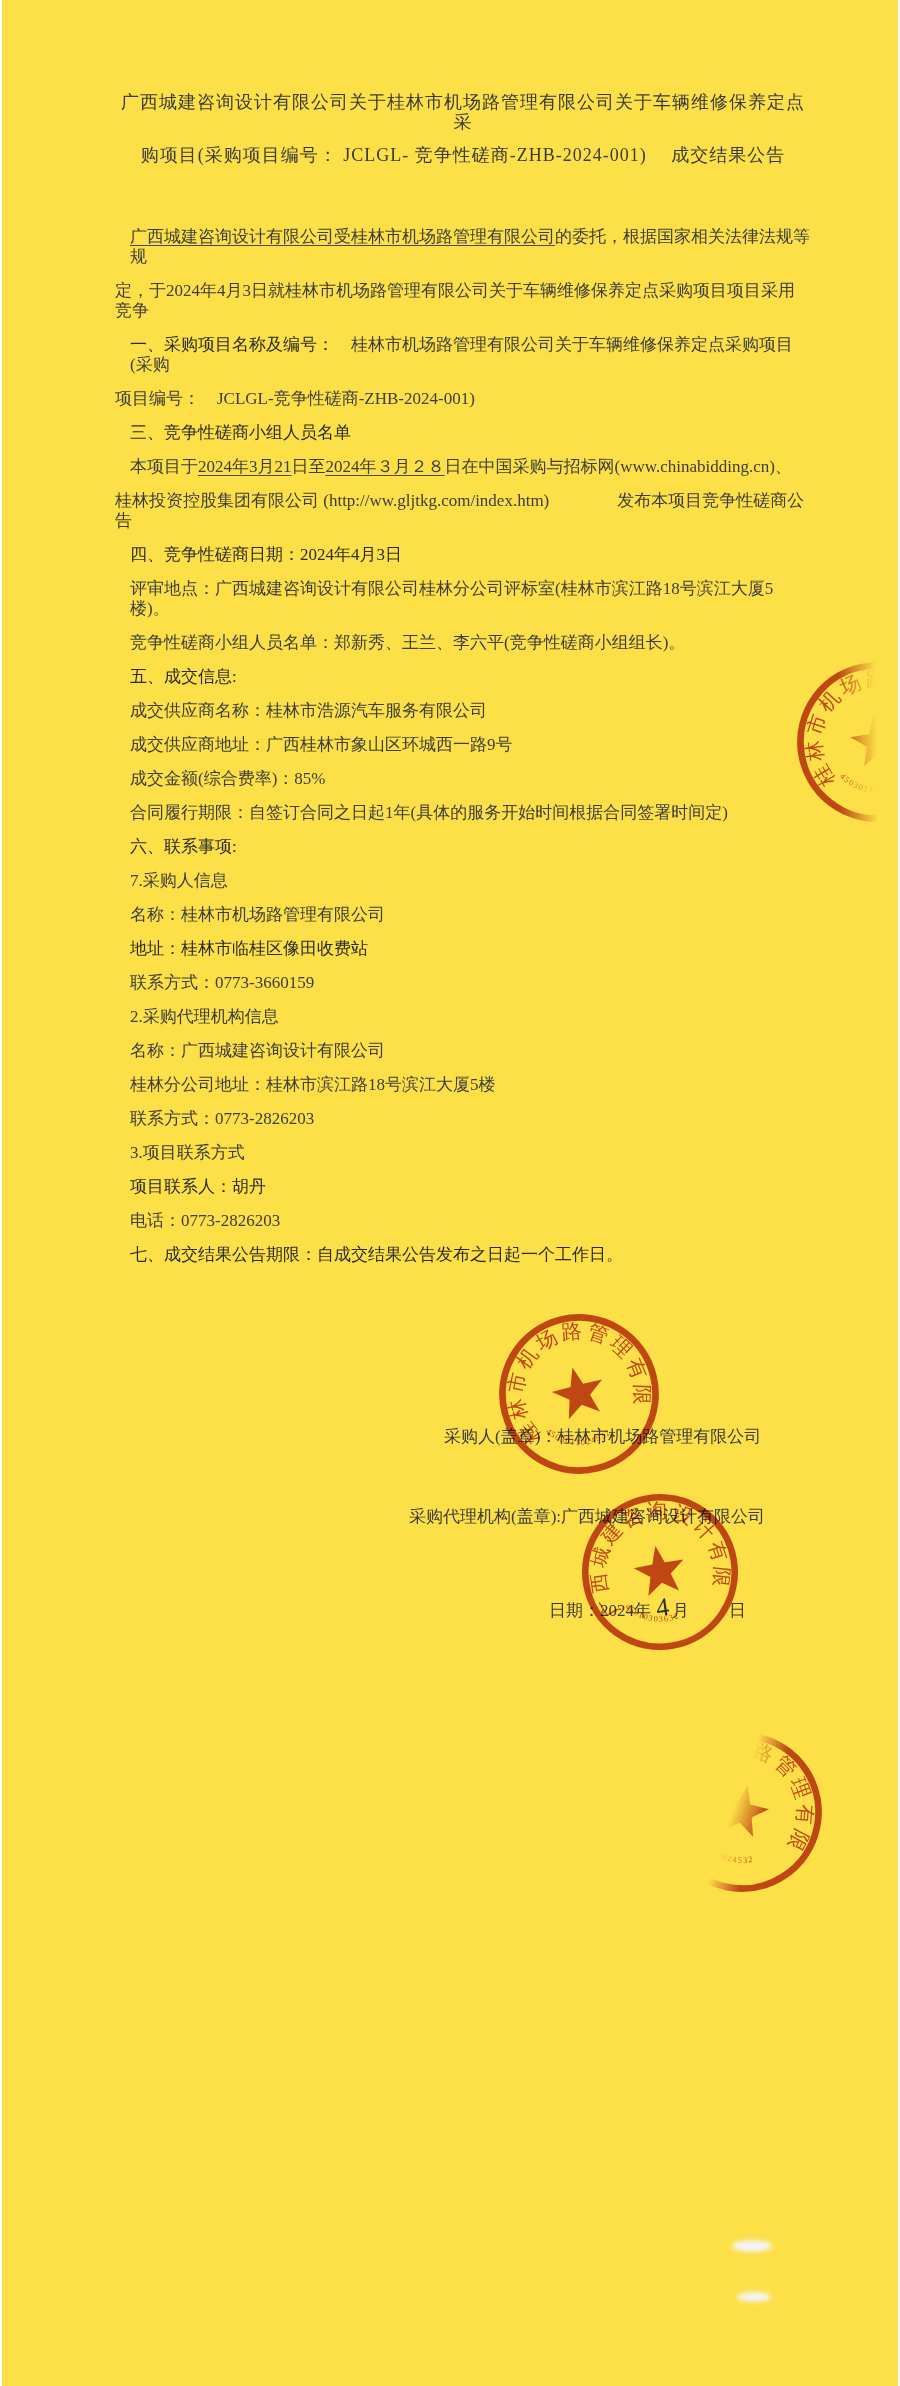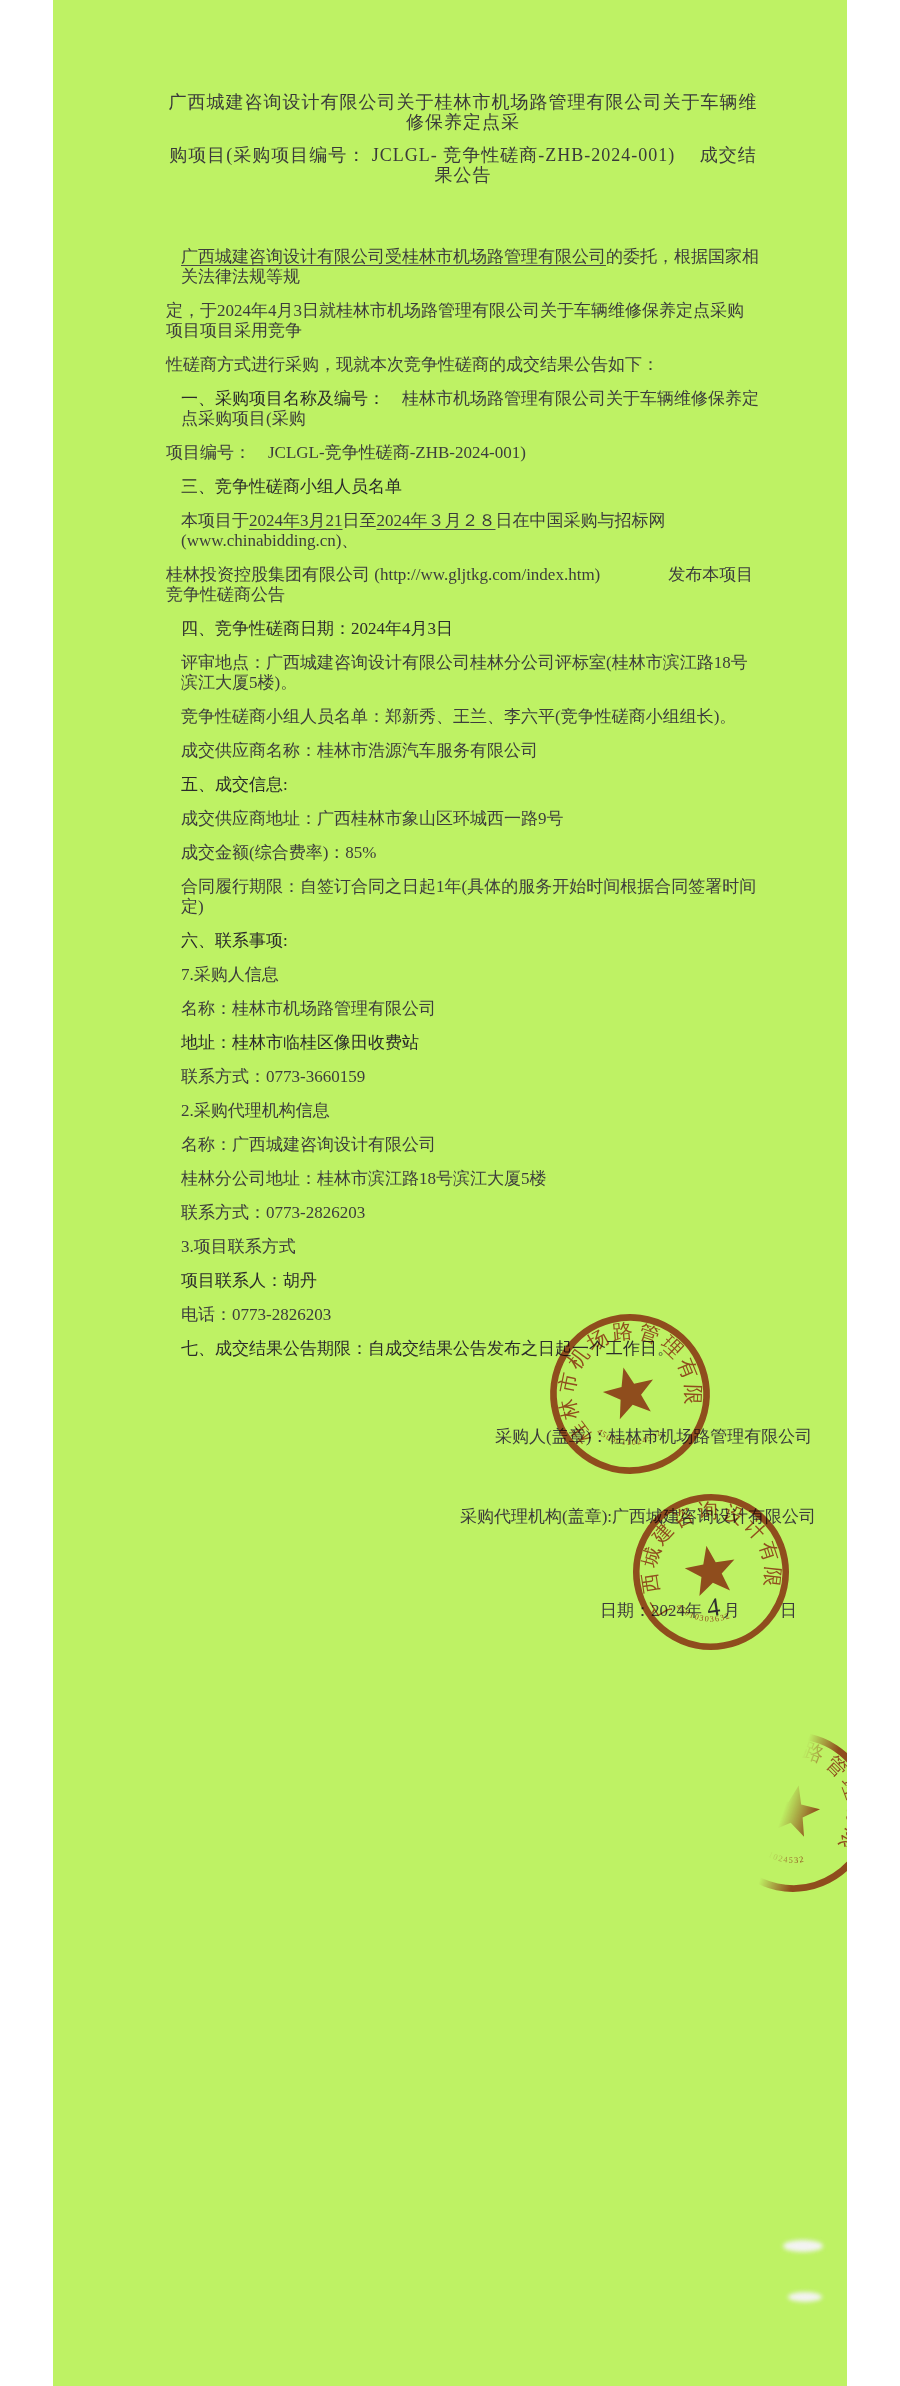--- a/index.html
+++ b/index.html
@@ -1,18 +1,18 @@
 <!DOCTYPE html>
 <html><head>
 <meta charset="utf-8">
 <style>
   html,body{margin:0;padding:0;background:#ffffff;}
   .page{
-    position:relative;width:794px;height:2386px;margin:0 auto;
-    background:#bef264;overflow:hidden;
+    position:relative;width:896px;height:2386px;margin:0 auto;
+    background:#fde047;overflow:hidden;
     font-family:"Liberation Serif","DejaVu Serif",serif;color:#3d3d3d;
   }
   .doc{position:absolute;left:0;top:0;width:100%;box-sizing:border-box;
        padding:92px 87px 0 113px;}
   .title{margin:0 0 13px;text-align:center;font-size:18px;letter-spacing:1px;
          line-height:20px;color:#3a3a3a;}
   .title.t2{margin-bottom:0;}
   .ln{margin:0 0 14px;line-height:20px;font-size:17px;}
   .first{margin-top:62px;}
   .ind{padding-left:15px;}
@@ -42,36 +42,35 @@
 <body>
 
 <div class="page">
 
   <div class="doc">
     <p class="title">广西城建咨询设计有限公司关于桂林市机场路管理有限公司关于车辆维修保养定点采</p>
     <p class="title t2">购项目(采购项目编号： JCLGL- 竞争性磋商-ZHB-2024-001)　 成交结果公告</p>
 
     <p class="ln ind first"><span class="ul">广西城建咨询设计有限公司受桂林市机场路管理有限公司</span><span>的委托，根据国家相关法律法规等规</span></p>
     <p class="ln">定，于2024年4月3日就桂林市机场路管理有限公司关于车辆维修保养定点采购项目项目采用竞争</p>
-    <p class="ln">性磋商方式进行采购，现就本次竞争性磋商的成交结果公告如下：</p>
 
     <p class="ln ind"><b>一、采购项目名称及编号：</b><span>　桂林市机场路管理有限公司关于车辆维修保养定点采购项目(采购</span></p>
     <p class="ln">项目编号：　JCLGL-竞争性磋商-ZHB-2024-001)</p>
 
 
     <p class="ln ind"><b>三、竞争性磋商小组人员名单</b></p>
     <p class="ln ind"><span>本项目于</span><span class="ul">2024年3月21</span><span>日至</span><span class="ul">2024年３月２８</span><span>日在中国采购与招标网(www.chinabidding.cn)、</span></p>
     <p class="ln">桂林投资控股集团有限公司 (http://ww.gljtkg.com/index.htm)　　　　发布本项目竞争性磋商公告</p>
 
     <p class="ln ind"><b>四、竞争性磋商日期：2024年4月3日</b></p>
     <p class="ln ind">评审地点：广西城建咨询设计有限公司桂林分公司评标室(桂林市滨江路18号滨江大厦5楼)。</p>
     <p class="ln ind">竞争性磋商小组人员名单：郑新秀、王兰、李六平(竞争性磋商小组组长)。</p>
 
+    <p class="ln ind"><b>五、成交信息:</b></p>
     <p class="ln ind">成交供应商名称：桂林市浩源汽车服务有限公司</p>
-    <p class="ln ind"><b>五、成交信息:</b></p>
     <p class="ln ind">成交供应商地址：广西桂林市象山区环城西一路9号</p>
     <p class="ln ind">成交金额(综合费率)：85%</p>
     <p class="ln ind">合同履行期限：自签订合同之日起1年(具体的服务开始时间根据合同签署时间定)</p>
 
     <p class="ln ind"><b>六、联系事项:</b></p>
     <p class="ln ind">7.采购人信息</p>
     <p class="ln ind">名称：桂林市机场路管理有限公司</p>
     <p class="ln ind"><b>地址：桂林市临桂区像田收费站</b></p>
     <p class="ln ind">联系方式：0773-3660159</p>
     <p class="ln ind">2.采购代理机构信息</p>

